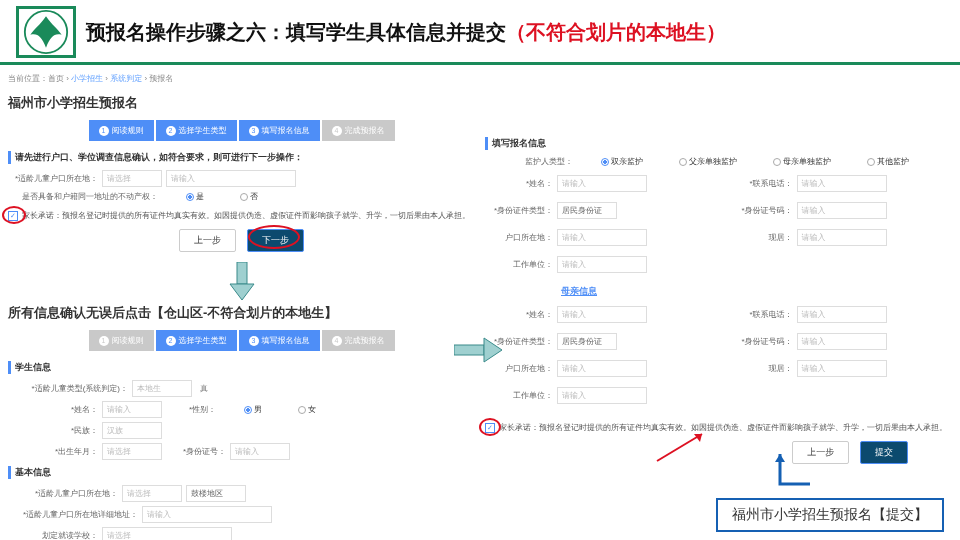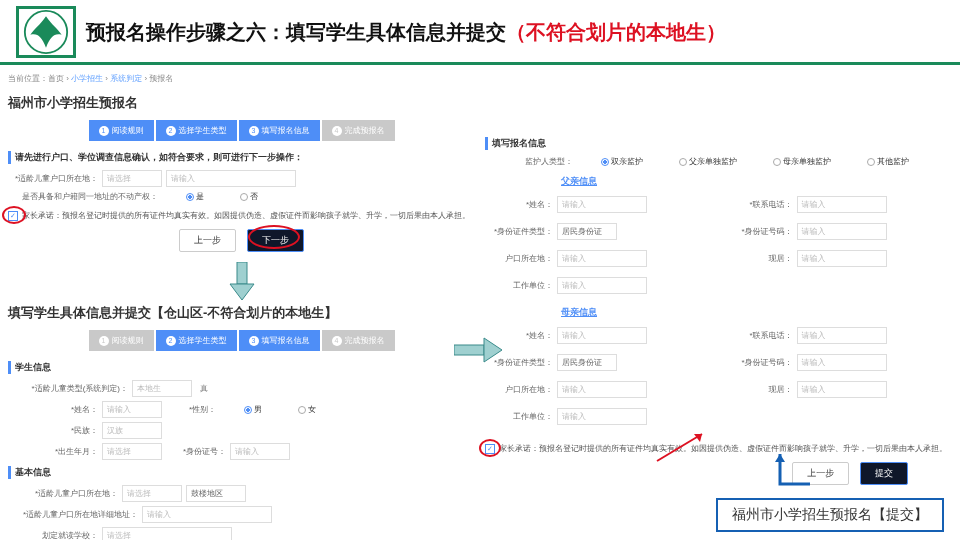--- a/index.html
+++ b/index.html
@@ -28,21 +28,21 @@
   .form-row .sel, .form-row .inp { border:1px solid #ddd; padding:2px 4px; font-size:8px; color:#bbb; min-width:60px; }
   .form-row .inp.wide { flex:1; max-width:130px; }
   .radio { display:inline-flex; align-items:center; gap:2px; margin-right:8px;padding-left:24px; }
   .radio .dot { width:8px; height:8px; border:1px solid #aaa; border-radius:50%; display:inline-block; }
   .radio.checked .dot { border-color:#4e8ef7; background: radial-gradient(#4e8ef7 40%, #fff 45%); }
   .confirm-line { font-size:8px; color:#555; display:flex; align-items:center; gap:4px; margin:8px 0; }
   .chk { width:10px; height:10px; border:1px solid #4e8ef7; display:inline-flex; align-items:center; justify-content:center; color:#4e8ef7; font-size:7px; }
   .circle-red { position:absolute; border:2px solid #d12; border-radius:50%; }
   .btns { text-align:center; margin:6px 0 10px; }
   .btn { display:inline-block; padding:4px 14px; font-size:9px; border:1px solid #ccc; border-radius:2px; margin:0 4px; }
-  .btn.primary { background:#0f172a; color:#fff; border-color:#4e8ef7; }
+  .btn.primary { background:#0c4a6e; color:#fff; border-color:#4e8ef7; }
   .arrow-down { width:28px; height:38px; margin:0 auto; }
   .sub-head { font-size:9px; font-weight:bold; color:#4e8ef7; text-decoration:underline; margin:8px 0 4px 76px; }
   .right .form-grid { display:grid; grid-template-columns:1fr 1fr; gap:2px 12px; }
   .right .form-row .lbl { width:68px; }
   .right .form-row .inp { flex:1; max-width:90px; }
   .callout-box { position:absolute; right:16px; bottom:8px; border:2px solid #1560b3; padding:6px 14px; font-size:14px; background:#fff; }
   .mid-arrow { position:absolute; left:454px; top:336px; }
   .sub-arrow { position:absolute; right:248px; bottom:72px; }
 </style>
 </head>
@@ -102,21 +102,21 @@
       <span class="btn primary">下一步</span>
       <span class="circle-red" style="left:50%; margin-left:6px; top:-4px; width:52px; height:24px;"></span>
     </div>
     <div class="arrow-down">
       <svg viewBox="0 0 28 38">
           <rect x="9" y="0" width="10" height="22" fill="#9fd0d0" stroke="#3a8a8a"></rect>
           <polygon points="2,22 26,22 14,38" fill="#9fd0d0" stroke="#3a8a8a"></polygon>
         </svg>
     </div>
 
-    <div class="panel-title">填写学生具体信息并提交【仓山区-不符合划片的本地生】</div>
+    <div class="panel-title">所有信息确认无误后点击【仓山区-不符合划片的本地生】</div>
     <div class="steps">
       <div class="step done"><span class="num">1</span><span>阅读规则</span></div>
       <div class="step active"><span class="num">2</span><span>选择学生类型</span></div>
       <div class="step active"><span class="num">3</span><span>填写报名信息</span></div>
       <div class="step done"><span class="num">4</span><span>完成预报名</span></div>
     </div>
     <div class="section-head">学生信息</div>
     <div class="form-row">
       <span class="lbl" style="width:120px">*适龄儿童类型(系统判定)：</span>
       <span class="sel">本地生</span>
@@ -177,21 +177,20 @@
         </span>
       <span class="radio">
           <span class="dot"></span>
           <span>母亲单独监护</span>
         </span>
       <span class="radio">
           <span class="dot"></span>
           <span>其他监护</span>
         </span>
     </div>
-    <div class="sub-head">父亲信息</div>
     <div class="form-grid">
       <div class="form-row">
           <span class="lbl">*姓名：</span>
           <span class="inp">请输入</span>
         </div>
       <div class="form-row">
           <span class="lbl">*联系电话：</span>
           <span class="inp">请输入</span>
         </div>
       <div class="form-row">

